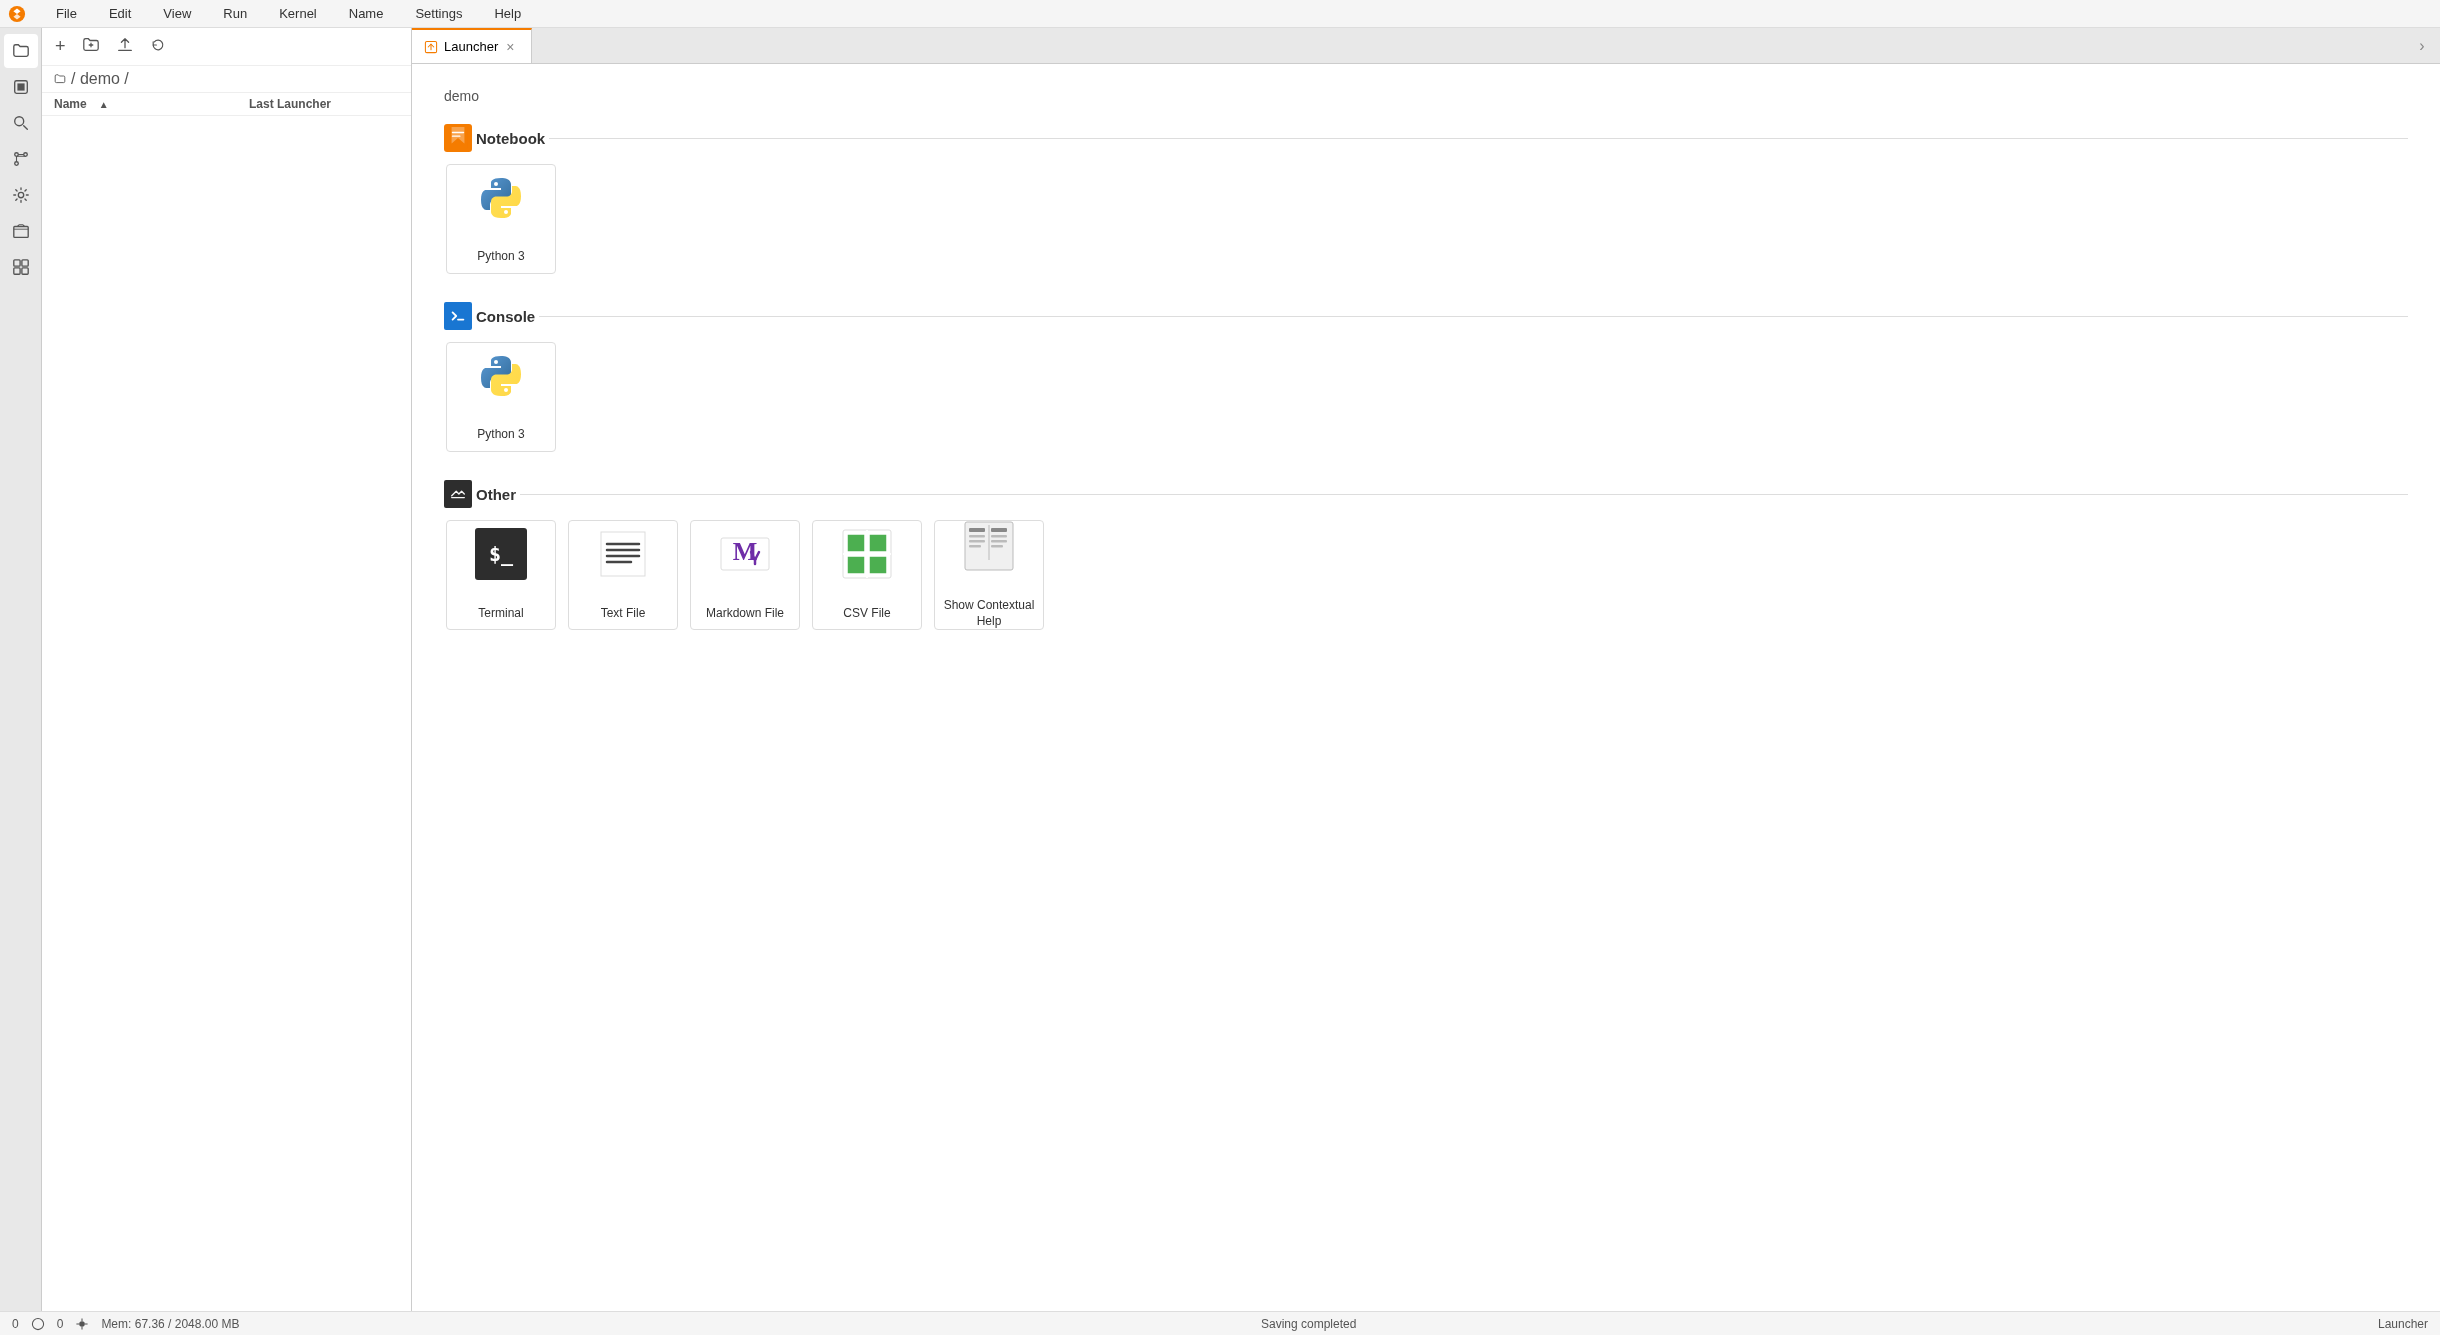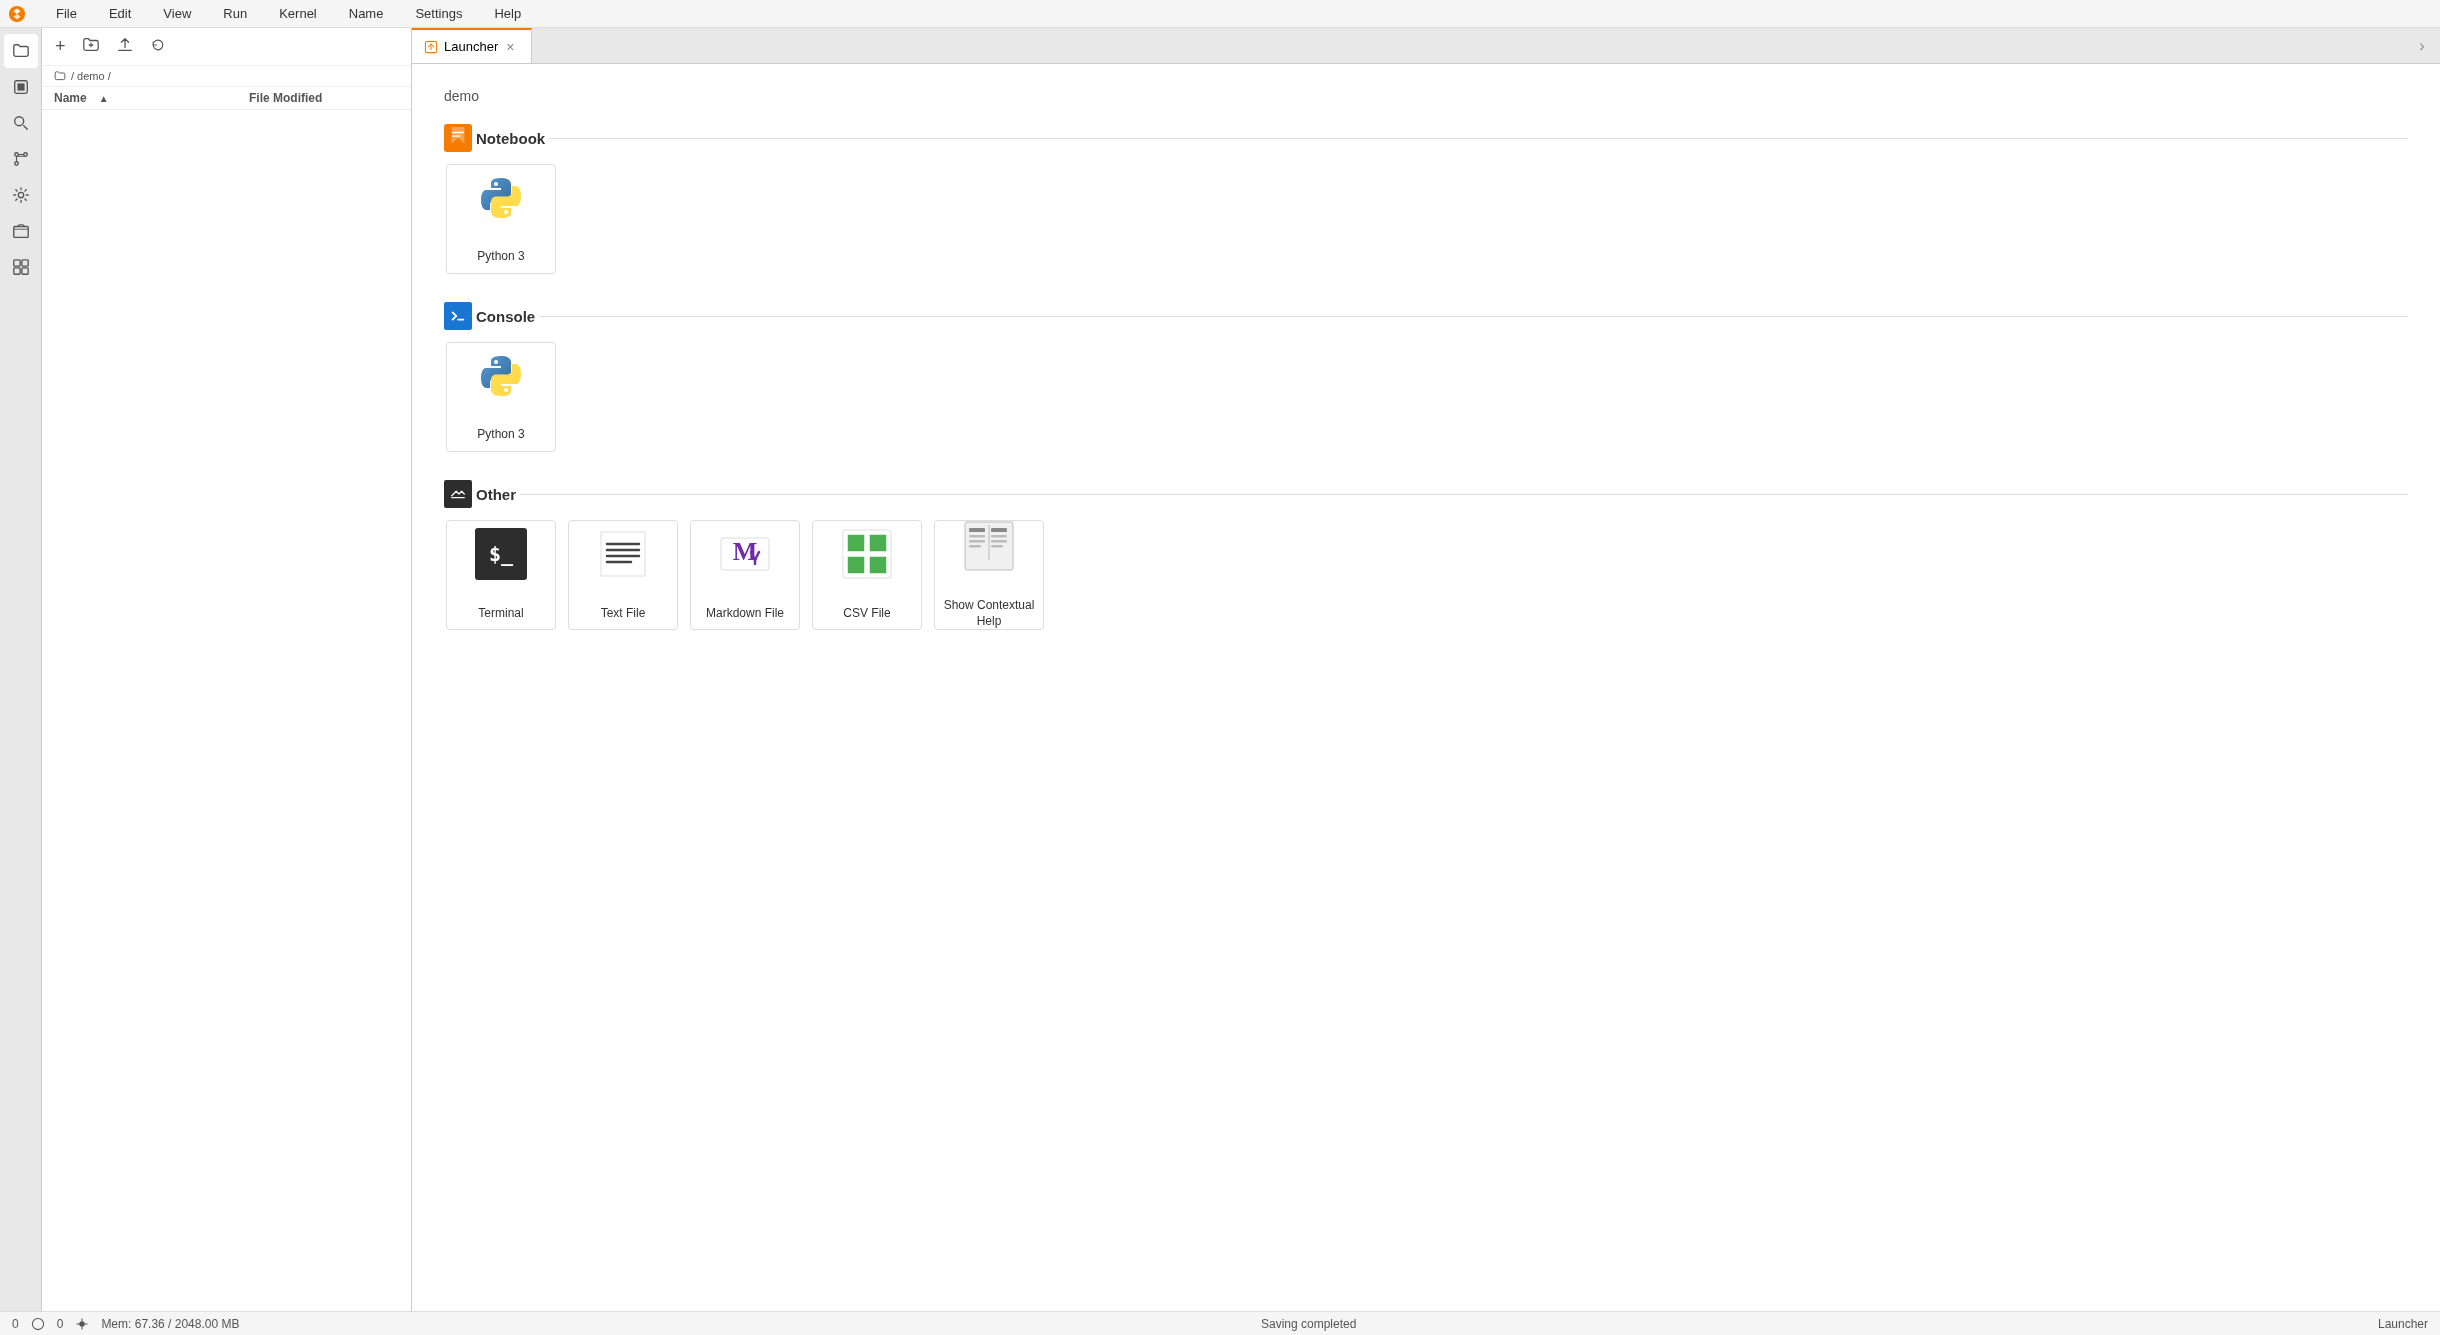--- a/index.html
+++ b/index.html
@@ -15,21 +15,21 @@
 
     
     .sidebar-icons { width: 42px; background: #e8e8e8; display: flex; flex-direction: column; align-items: center; padding: 6px 0; gap: 2px; border-right: 1px solid #ccc; }
     .sidebar-icon { width: 34px; height: 34px; display: flex; align-items: center; justify-content: center; border-radius: 4px; cursor: pointer; color: #555; font-size: 16px; }
     .sidebar-icon.active { background: #fff; color: #333; }
 
     
     .file-browser { width: 370px; background: #fff; border-right: 1px solid #ccc; display: flex; flex-direction: column; overflow: hidden; }
     .file-browser-toolbar { display: flex; align-items: center; padding: 4px 8px; gap: 6px; border-bottom: 1px solid #eee; height: 38px; }
     .toolbar-btn { background: none; border: none; cursor: pointer; color: #555; font-size: 14px; padding: 3px 5px; border-radius: 3px; }
-    .breadcrumb { padding: 4px 12px; font-size: 11px; color: #555; border-bottom: 1px solid #eee; display: flex; align-items: center; gap: 2px; }
+    .breadcrumb { padding: 4px 12px; font-size: 16px; color: #555; border-bottom: 1px solid #eee; display: flex; align-items: center; gap: 2px; }
     .file-browser-header { display: flex; padding: 4px 12px; border-bottom: 1px solid #eee; font-size: 12px; font-weight: 600; color: #555; }
     .col-name { flex: 1; display: flex; align-items: center; gap: 12px; }
     .col-modified { width: 150px; text-align: left; }
     .file-list { flex: 1; overflow-y: auto; }
 
     
     .content-area { flex: 1; display: flex; flex-direction: column; overflow: hidden; background: #f3f3f3; }
 
     
     .tab-bar { display: flex; align-items: stretch; background: #e8e8e8; border-bottom: 1px solid #ccc; height: 36px; min-height: 36px; }
@@ -162,21 +162,21 @@
         <path d="M2 5a2 2 0 012-2h3l2 2h7a2 2 0 012 2v7a2 2 0 01-2 2H4a2 2 0 01-2-2V5z" stroke="#555" stroke-width="1.5" fill="none"></path>
       </svg>
       <span>/ demo /</span>
     </div>
     <div class="file-browser-header">
       <div class="col-name">
         <span>Name</span>
         <span style="font-size:10px;">▲</span>
       </div>
       <div class="col-modified">
-        <span>File Modified</span>
+        <span>Last Launcher</span>
       </div>
     </div>
     <div class="file-list"></div>
   </div>
 
   <div class="content-area">
 
     <div class="tab-bar">
       <div class="tab active">
         <svg width="14" height="14" viewBox="0 0 20 20" fill="none">

